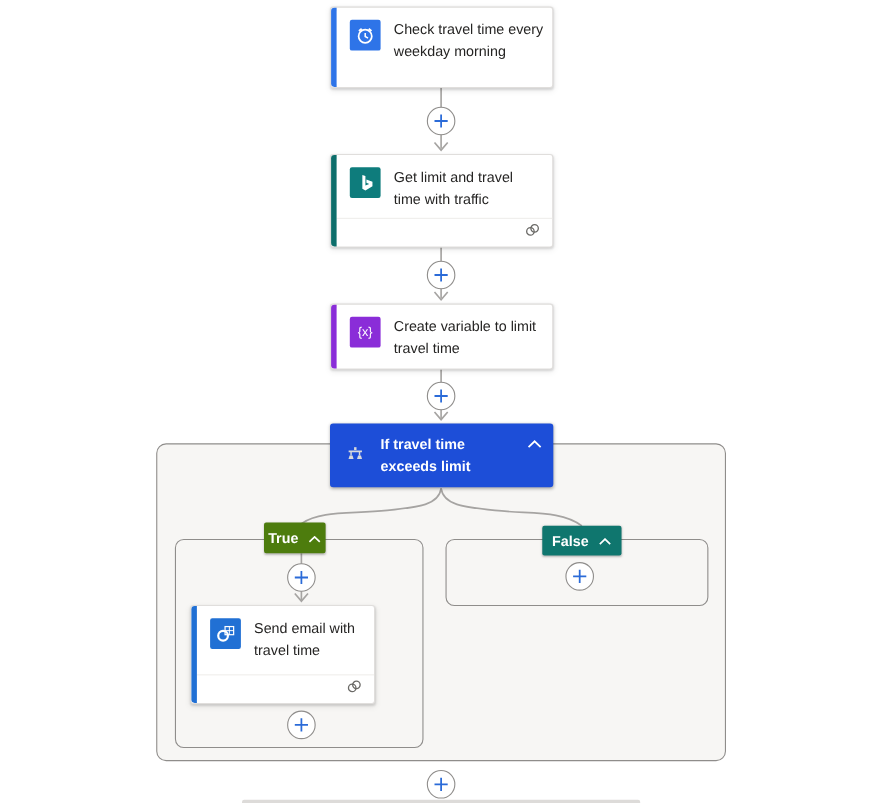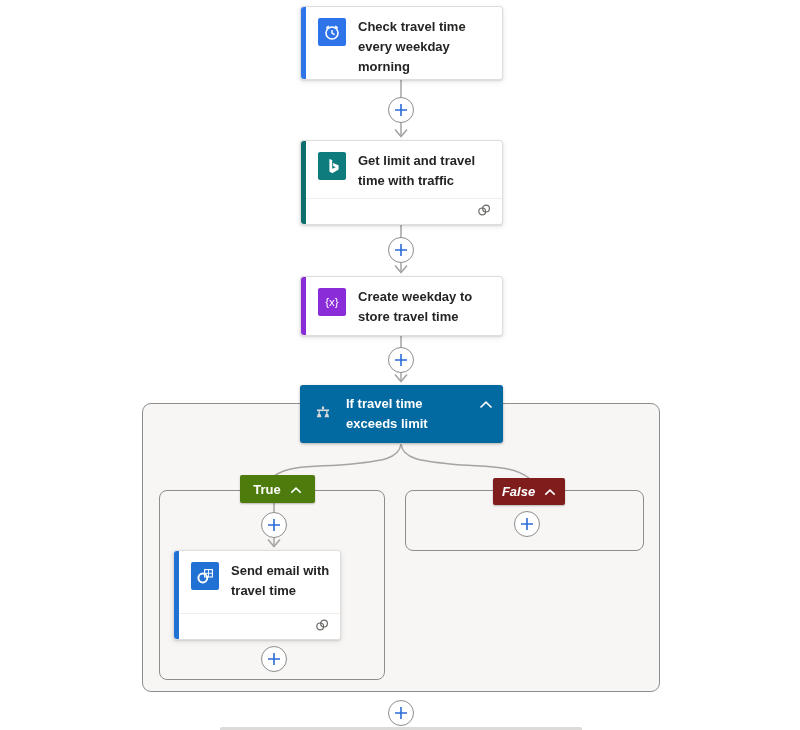--- a/index.html
+++ b/index.html
@@ -24,30 +24,30 @@
     box-shadow:0 1px 2px rgba(0,0,0,.12),0 2px 6px rgba(0,0,0,.08);
     box-sizing:border-box;z-index:10;display:flex;flex-direction:column;cursor:pointer;
   }
   .accent{position:absolute;left:0;top:0;bottom:0;width:5px;border-radius:3px 0 0 3px;}
   .card-main{flex:1;display:flex;align-items:flex-start;padding:9px 8px 6px 17px;}
   .icon-tile{
     width:28px;height:28px;border-radius:2px;flex:0 0 28px;margin-right:12px;margin-top:2px;
     display:flex;align-items:center;justify-content:center;
   }
   .card-title{
-    font-size:13px;font-weight:700;color:#252423;line-height:20px;padding-top:1px;
+    font-size:13px;font-weight:400;color:#252423;line-height:20px;padding-top:1px;
   }
   .card-footer{
     border-top:1px solid #efeeec;height:25px;display:flex;align-items:center;
     justify-content:flex-end;padding-right:10px;margin-left:5px;
   }
   .var-glyph{color:#fff;font-size:11.5px;font-weight:400;letter-spacing:0px;}
   
   .condition{
-    position:absolute;left:300px;top:385px;width:203px;height:58px;background:#0369a1;
+    position:absolute;left:300px;top:385px;width:203px;height:58px;background:#1d4ed8;
     border-radius:3px;box-shadow:0 1px 3px rgba(0,0,0,.3);z-index:10;box-sizing:border-box;
     display:flex;align-items:center;padding:0 8px 0 12px;cursor:pointer;
   }
   .cond-icon{flex:0 0 22px;margin-right:12px;display:flex;align-items:center;}
   .cond-title{width:112px;font-size:13px;font-weight:700;color:#ffffff;line-height:20px;}
   .cond-chev{position:absolute;right:10px;top:10px;cursor:pointer;}
   
   .badge{
     position:absolute;height:28px;border-radius:2px;z-index:11;display:flex;align-items:center;
     justify-content:center;gap:9px;color:#fff;font-size:13px;font-weight:700;
@@ -133,21 +133,21 @@
       <path d="M12 6 V18 M6 12 H18" stroke="#2b6bd8" stroke-width="1.6" fill="none"></path>
       </svg>
   </div>
 
   <div class="card" style="left:300px;top:276px;width:203px;height:60px;">
     <div class="accent" style="background:#8a2dd8;"></div>
     <div class="card-main">
       <div class="icon-tile" style="background:#8a2dd8;">
         <span class="var-glyph">{x}</span>
       </div>
-      <div class="card-title">Create weekday to store travel time</div>
+      <div class="card-title">Create variable to limit travel time</div>
     </div>
   </div>
 
   <div class="plus" style="left:388px;top:347px;">
     <svg width="24" height="24" viewBox="0 0 24 24">
       <path d="M12 6 V18 M6 12 H18" stroke="#2b6bd8" stroke-width="1.6" fill="none"></path>
       </svg>
   </div>
 
   <div class="condition">
@@ -161,30 +161,30 @@
       </svg>
     </span>
     <div class="cond-title">If travel time exceeds limit</div>
     <span class="cond-chev">
       <svg width="14" height="8" viewBox="0 0 14 8">
         <path d="M1.5 6.5 L7 1.2 L12.5 6.5" fill="none" stroke="#fff" stroke-width="1.6"></path>
         </svg>
     </span>
   </div>
 
-  <div class="badge" style="left:240px;top:475px;width:75px;background:#4d7c0d;">
+  <div class="badge" style="left:240px;top:475px;width:56px;background:#4d7c0d;">
     <span>True</span>
     <span>
       <svg width="12" height="7" viewBox="0 0 14 8">
         <path d="M1.5 6.5 L7 1.2 L12.5 6.5" fill="none" stroke="#fff" stroke-width="1.8"></path>
         </svg>
     </span>
   </div>
 
-  <div class="badge" style="left:493px;top:478px;width:72px;height:27px;background:#7f1d1d;font-style:italic;">
+  <div class="badge" style="left:493px;top:478px;width:72px;height:27px;background:#0f766e;">
     <span>False</span>
     <span>
       <svg width="12" height="7" viewBox="0 0 14 8">
         <path d="M1.5 6.5 L7 1.2 L12.5 6.5" fill="none" stroke="#fff" stroke-width="1.8"></path>
         </svg>
     </span>
   </div>
 
   <div class="plus" style="left:261px;top:512px;">
     <svg width="24" height="24" viewBox="0 0 24 24">

